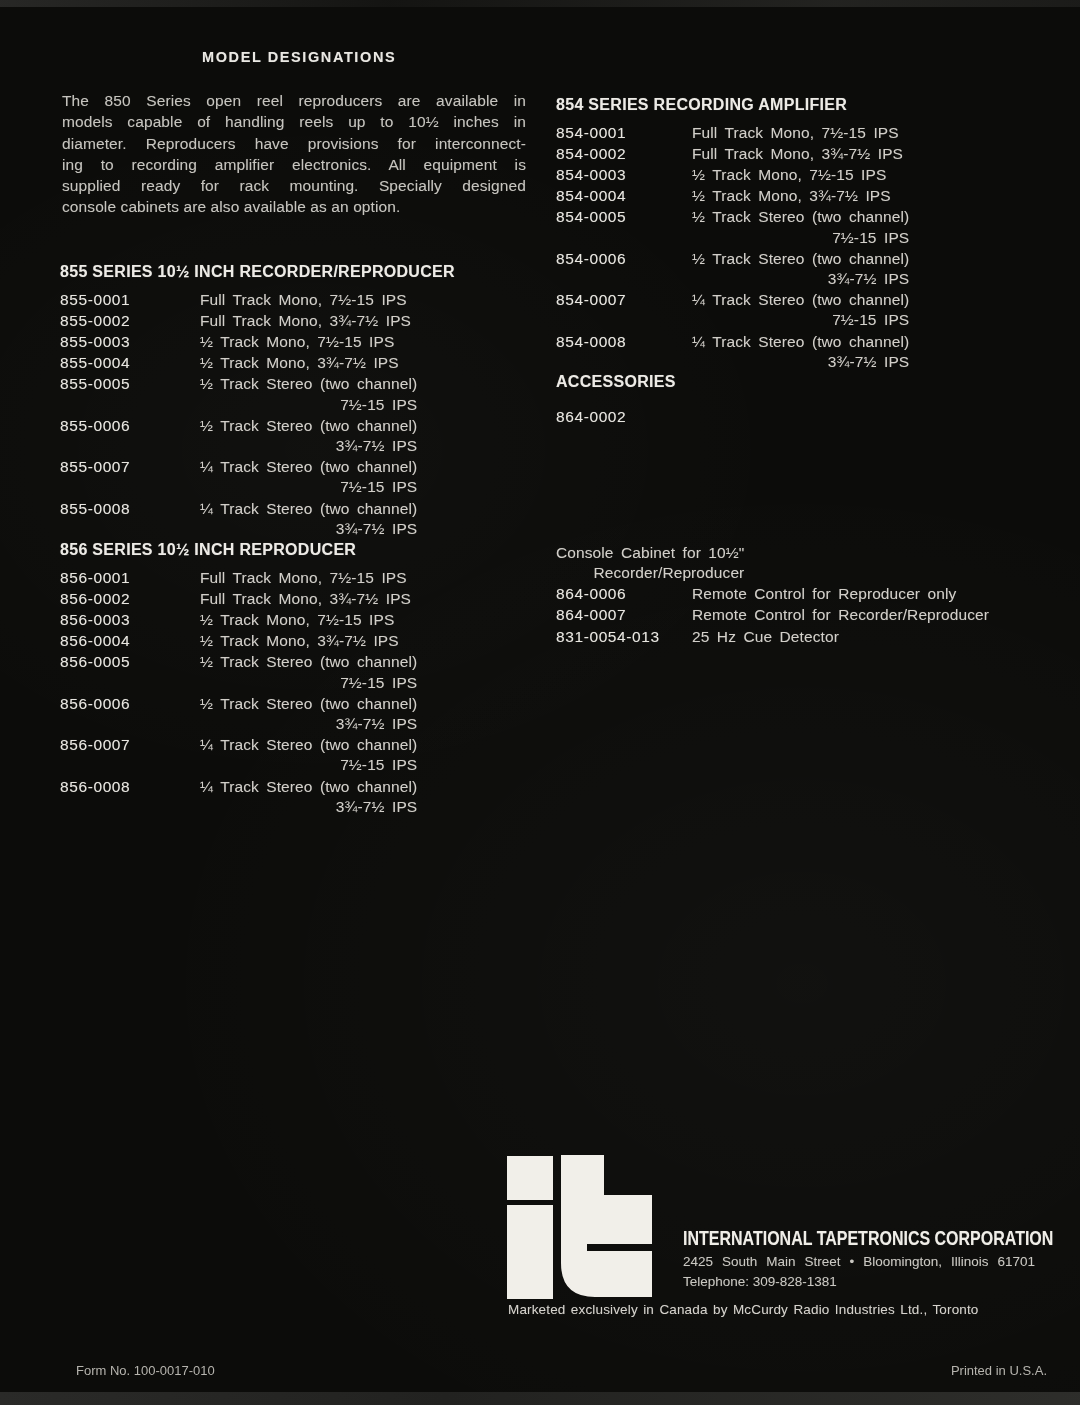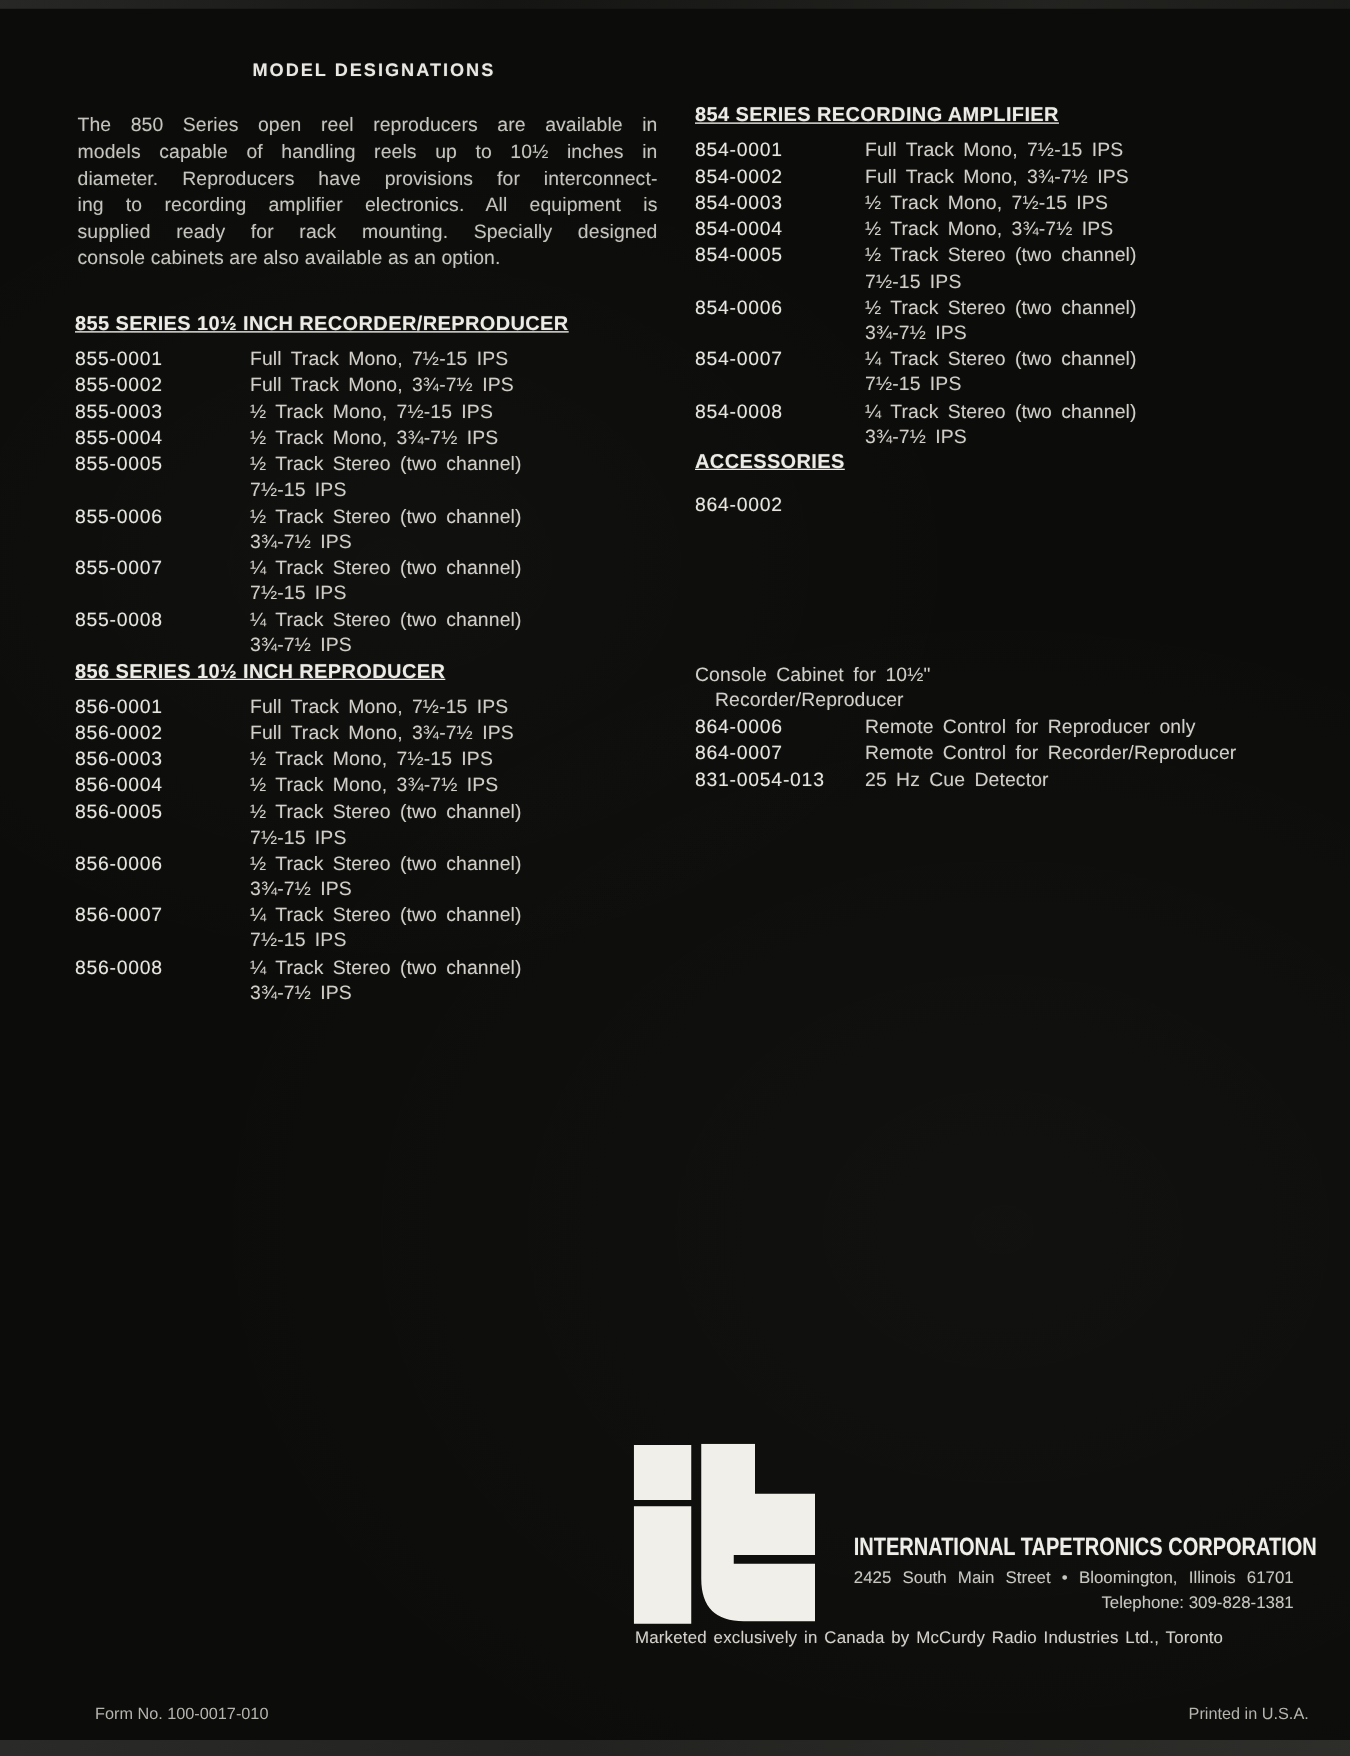--- a/index.html
+++ b/index.html
@@ -29,39 +29,39 @@
     font-size:15.5px;line-height:21.3px;color:#c6c4be;letter-spacing:.1px;
     text-shadow:0 0 1px rgba(255,255,255,.22);}
   .intro-line{text-align:justify;text-align-last:justify;}
   .intro-line:last-child{text-align-last:left;}
 
   .model-section{position:absolute;}
   #sec-855{left:60px;top:251px;width:482px;}
   #sec-856{left:60px;top:529px;width:482px;}
   #sec-854{left:556px;top:84px;width:500px;}
   #sec-acc{left:556px;top:361px;width:500px;}
-  .sec-heading{margin:0 0 9px 0;font-size:16px;font-weight:bold;color:#edebe6;
-    letter-spacing:.3px;white-space:nowrap;text-shadow:0 0 1px rgba(255,255,255,.3);text-decoration:underline;}
+  .sec-heading{margin:12px 0 9px 0;font-size:16px;font-weight:bold;color:#edebe6;
+    letter-spacing:.3px;white-space:nowrap;text-shadow:0 0 1px rgba(255,255,255,.3);}
   .model-row{display:flex;align-items:flex-start;margin-bottom:.8px;}
   .model-number{flex:0 0 140px;font-size:15.5px;font-weight:normal;color:#e8e6e0;
     letter-spacing:.6px;line-height:20.3px;text-shadow:0 0 1px rgba(255,255,255,.28);}
   #sec-854 .model-number,#sec-acc .model-number{flex-basis:136px;}
   .model-desc{font-size:15.5px;color:#d2cfc9;letter-spacing:.1px;word-spacing:3px;
     text-shadow:0 0 1px rgba(255,255,255,.22);}
-  .desc-line{line-height:20.3px;}
+  .desc-line{line-height:20.3px;text-align:right;}
   #sec-acc .desc-line + .desc-line{padding-left:16px;}
   #sec-acc .model-row.spaced{margin-top:16px;flex-direction:column;}
 
   .footer-logo{position:absolute;left:507px;top:1155px;}
   .footer-text{position:absolute;left:683px;top:1227px;width:352px;}
   .company{font-size:20px;font-weight:bold;color:#f0eee8;white-space:nowrap;
     transform:scaleX(.80);transform-origin:0 0;text-shadow:0 0 1px rgba(255,255,255,.3);}
   .address{font-size:13.5px;color:#c9c7c1;margin-top:4px;
     text-align:justify;text-align-last:justify;text-shadow:0 0 1px rgba(255,255,255,.2);}
-  .phone{font-size:13.5px;color:#c9c7c1;margin-top:5px;text-align:right;
+  .phone{font-size:13.5px;color:#c9c7c1;margin-top:5px;text-align:left;
     text-shadow:0 0 1px rgba(255,255,255,.2);}
   .canada{position:absolute;left:508px;top:1302px;width:506px;white-space:nowrap;
     font-size:13.5px;color:#d5d2cc;letter-spacing:.15px;word-spacing:1.5px;
     text-shadow:0 0 1px rgba(255,255,255,.22);}
   .form-no{position:absolute;left:76px;top:1363px;font-size:13px;color:#b6b4ae;}
   .printed{position:absolute;right:67px;top:1363px;font-size:13px;color:#b6b4ae;}
 </style>
 </head>
 <body>
 

